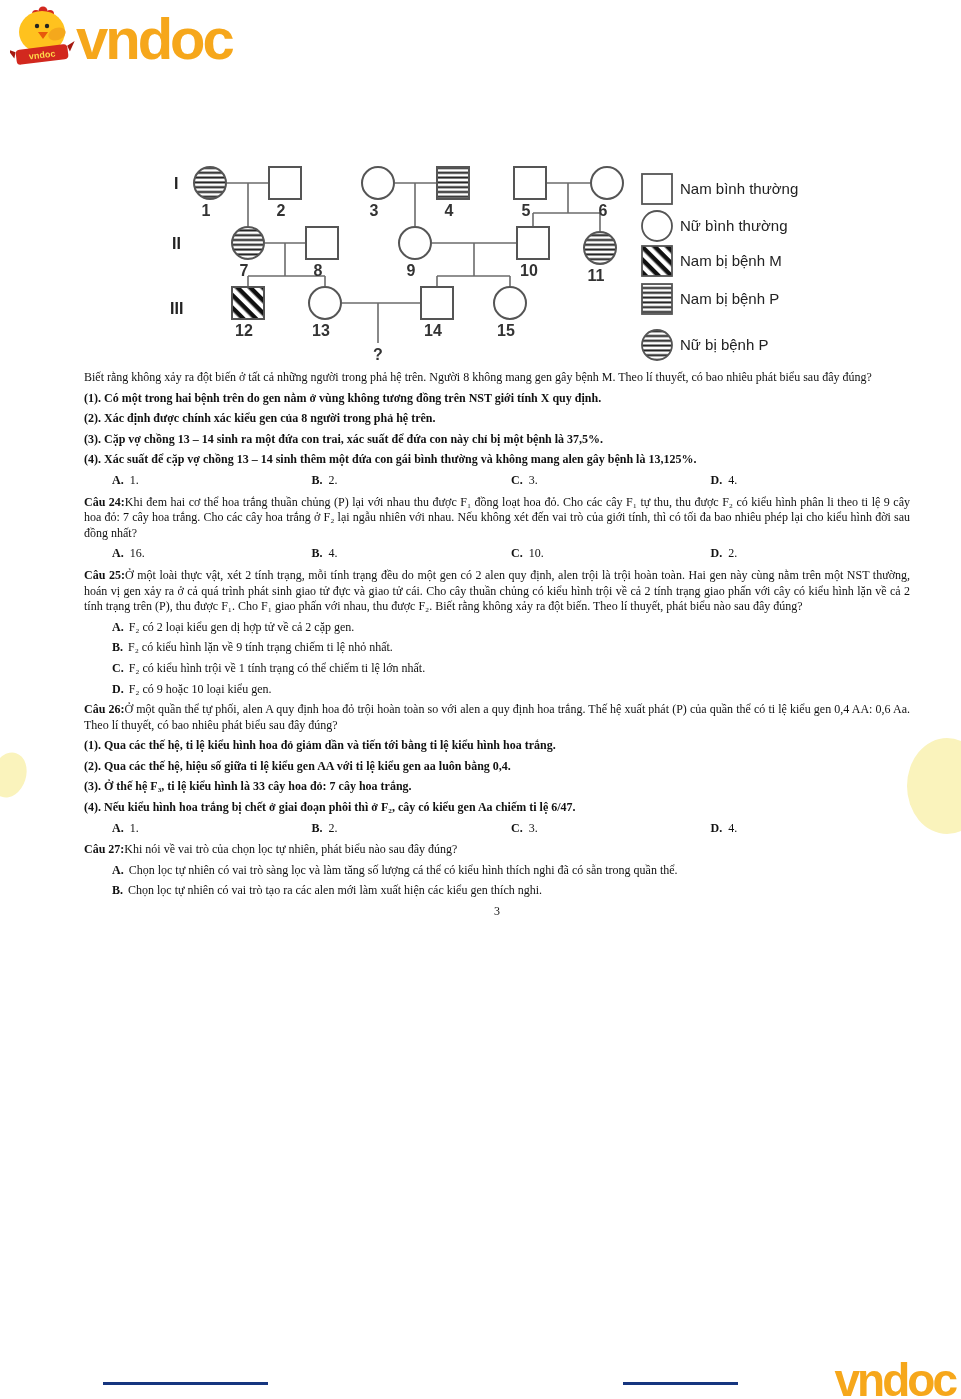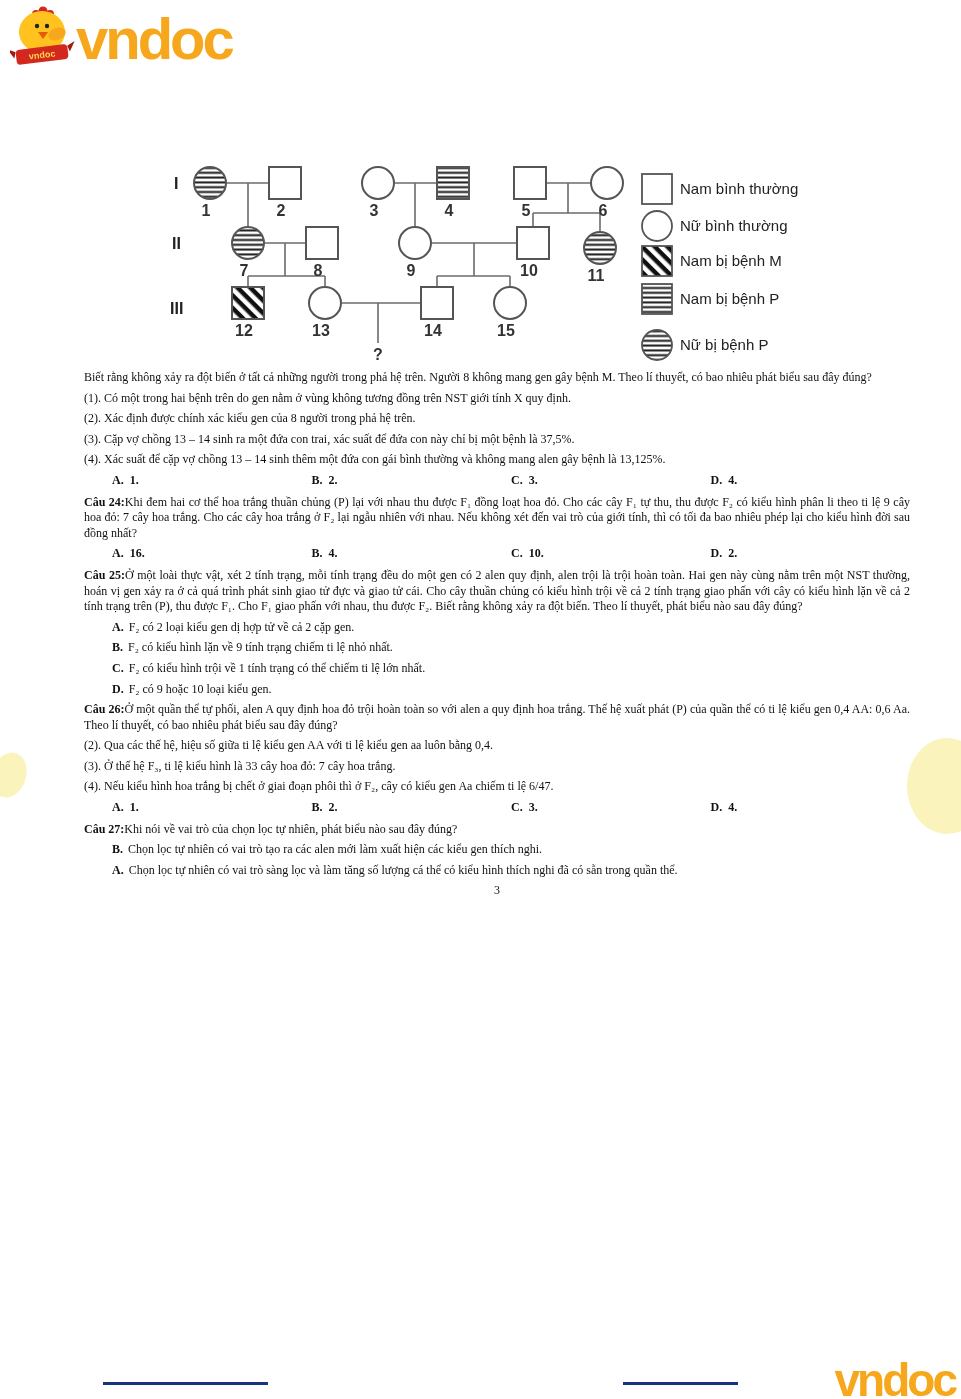--- a/index.html
+++ b/index.html
@@ -14,22 +14,22 @@
   .logo-bottom{position:absolute;right:6px;bottom:-4px;}
   .wordmark.small{font-size:46px;}
 
   
   .pedigree{position:absolute;left:160px;top:156px;width:800px;height:218px;}
 
   
   .content{position:absolute;left:84px;top:370px;width:826px;font-size:12px;line-height:1.3;}
   .q-body{margin:0 0 5px;text-align:justify;}
   .qlabel{}
-  .stmt{margin:0 0 5px;}
-  .opts{display:grid;grid-template-columns:repeat(4,1fr);padding-left:28px;margin:1px 0 6px;font-weight:bold;}
+  .stmt{margin:0 0 5px;font-weight:bold;}
+  .opts{display:grid;grid-template-columns:repeat(4,1fr);padding-left:28px;margin:1px 0 6px;}
   .opt b{margin-right:6px;}
   .choice{margin:0 0 5px;padding-left:28px;text-align:justify;}
   .choice b{margin-right:5px;}
   .pagenum{text-align:center;margin-top:4px;}
 
   
   .rule{position:absolute;height:3px;background:#16357F;}
   .rule-left{left:103px;top:1382px;width:165px;}
   .rule-right{left:623px;top:1382px;width:115px;}
   .wm{position:absolute;background:#FAF3BC;}
@@ -161,33 +161,34 @@
       <span class="opt"><b>D.</b><span>2.</span></span>
     </div>
 
     <p class="q-body"><b class="qlabel">Câu 25:</b><span>Ở một loài thực vật, xét 2 tính trạng, mỗi tính trạng đều do một gen có 2 alen quy định, alen trội là trội hoàn toàn. Hai gen này cùng nằm trên một NST thường, hoán vị gen xảy ra ở cả quá trình phát sinh giao tử đực và giao tử cái. Cho cây thuần chủng có kiểu hình trội về cả 2 tính trạng giao phấn với cây có kiểu hình lặn về cả 2 tính trạng trên (P), thu được F₁. Cho F₁ giao phấn với nhau, thu được F₂. Biết rằng không xảy ra đột biến. Theo lí thuyết, phát biểu nào sau đây đúng?</span></p>
     <p class="choice"><b>A.</b><span>F₂ có 2 loại kiểu gen dị hợp tử về cả 2 cặp gen.</span></p>
     <p class="choice"><b>B.</b><span>F₂ có kiểu hình lặn về 9 tính trạng chiếm ti lệ nhỏ nhất.</span></p>
     <p class="choice"><b>C.</b><span>F₂ có kiểu hình trội về 1 tính trạng có thể chiếm ti lệ lớn nhất.</span></p>
     <p class="choice"><b>D.</b><span>F₂ có 9 hoặc 10 loại kiểu gen.</span></p>
 
     <p class="q-body"><b class="qlabel">Câu 26:</b><span>Ở một quần thể tự phối, alen A quy định hoa đỏ trội hoàn toàn so với alen a quy định hoa trắng. Thế hệ xuất phát (P) của quần thể có ti lệ kiểu gen 0,4 AA: 0,6 Aa. Theo lí thuyết, có bao nhiêu phát biểu sau đây đúng?</span></p>
+    <p class="stmt">(1). Qua các thế hệ, ti lệ kiểu hình hoa đỏ giảm dần và tiến tới bằng ti lệ kiểu hình hoa trắng.</p>
     <p class="stmt">(2). Qua các thế hệ, hiệu số giữa ti lệ kiểu gen AA với ti lệ kiểu gen aa luôn bằng 0,4.</p>
     <p class="stmt">(3). Ở thế hệ F₃, ti lệ kiểu hình là 33 cây hoa đỏ: 7 cây hoa trắng.</p>
     <p class="stmt">(4). Nếu kiểu hình hoa trắng bị chết ở giai đoạn phôi thì ở F₂, cây có kiểu gen Aa chiếm ti lệ 6/47.</p>
     <div class="opts">
       <span class="opt"><b>A.</b><span>1.</span></span>
       <span class="opt"><b>B.</b><span>2.</span></span>
       <span class="opt"><b>C.</b><span>3.</span></span>
       <span class="opt"><b>D.</b><span>4.</span></span>
     </div>
 
     <p class="q-body"><b class="qlabel">Câu 27:</b><span>Khi nói về vai trò của chọn lọc tự nhiên, phát biểu nào sau đây đúng?</span></p>
+    <p class="choice"><b>A.</b><span>Chọn lọc tự nhiên có vai trò sàng lọc và làm tăng số lượng cá thể có kiểu hình thích nghi đã có sẵn trong quần thể.</span></p>
     <p class="choice"><b>B.</b><span>Chọn lọc tự nhiên có vai trò tạo ra các alen mới làm xuất hiện các kiểu gen thích nghi.</span></p>
-    <p class="choice"><b>A.</b><span>Chọn lọc tự nhiên có vai trò sàng lọc và làm tăng số lượng cá thể có kiểu hình thích nghi đã có sẵn trong quần thể.</span></p>
 
     <div class="pagenum">3</div>
   </div>
 
   <div class="wm wm-left"></div>
   <div class="wm wm-right"></div>
 
   <div class="rule rule-left"></div>
   <div class="rule rule-right"></div>
   <div class="logo-bottom">

